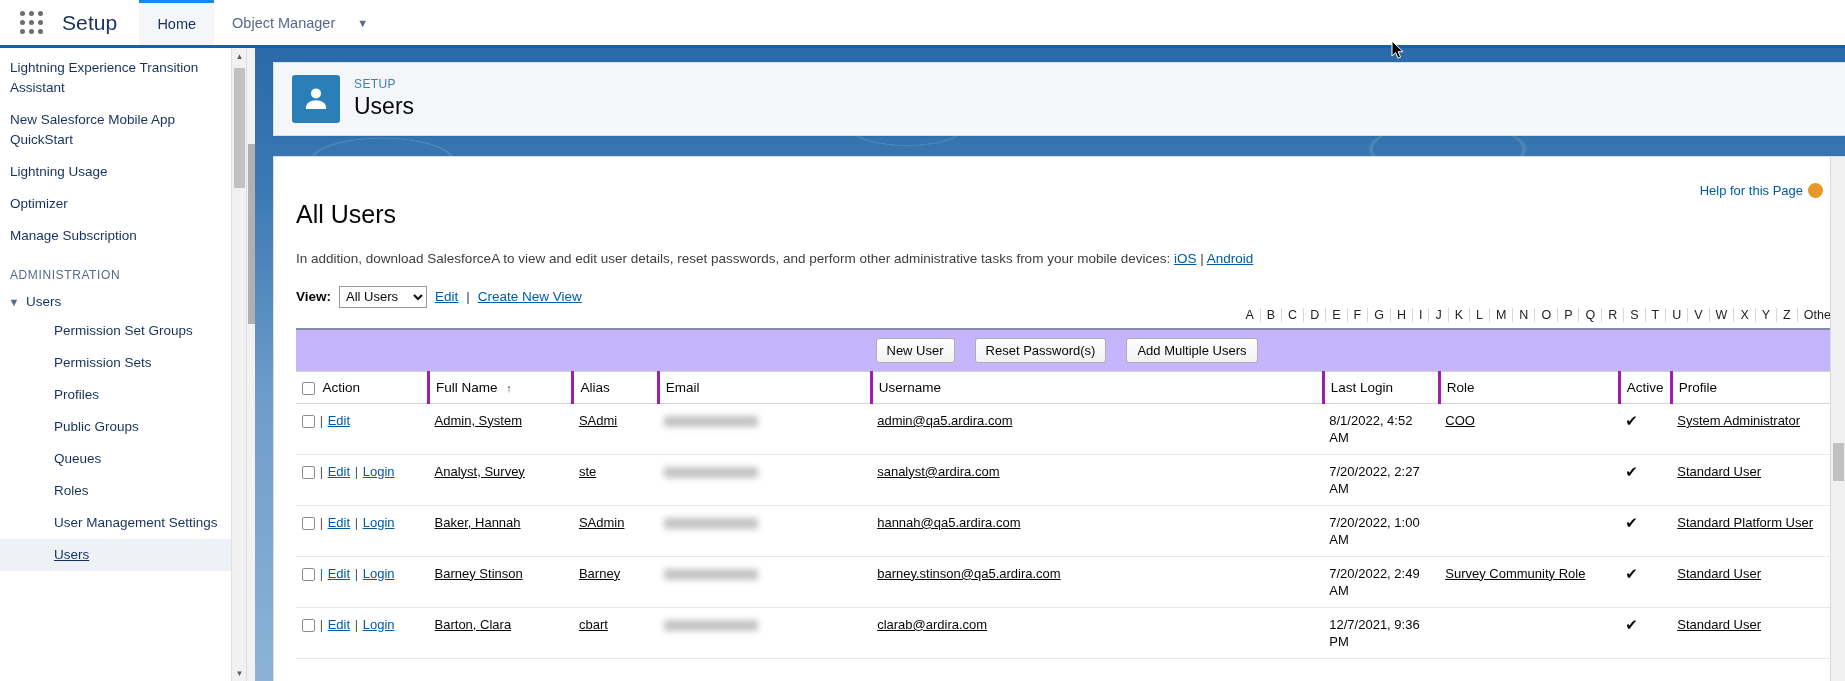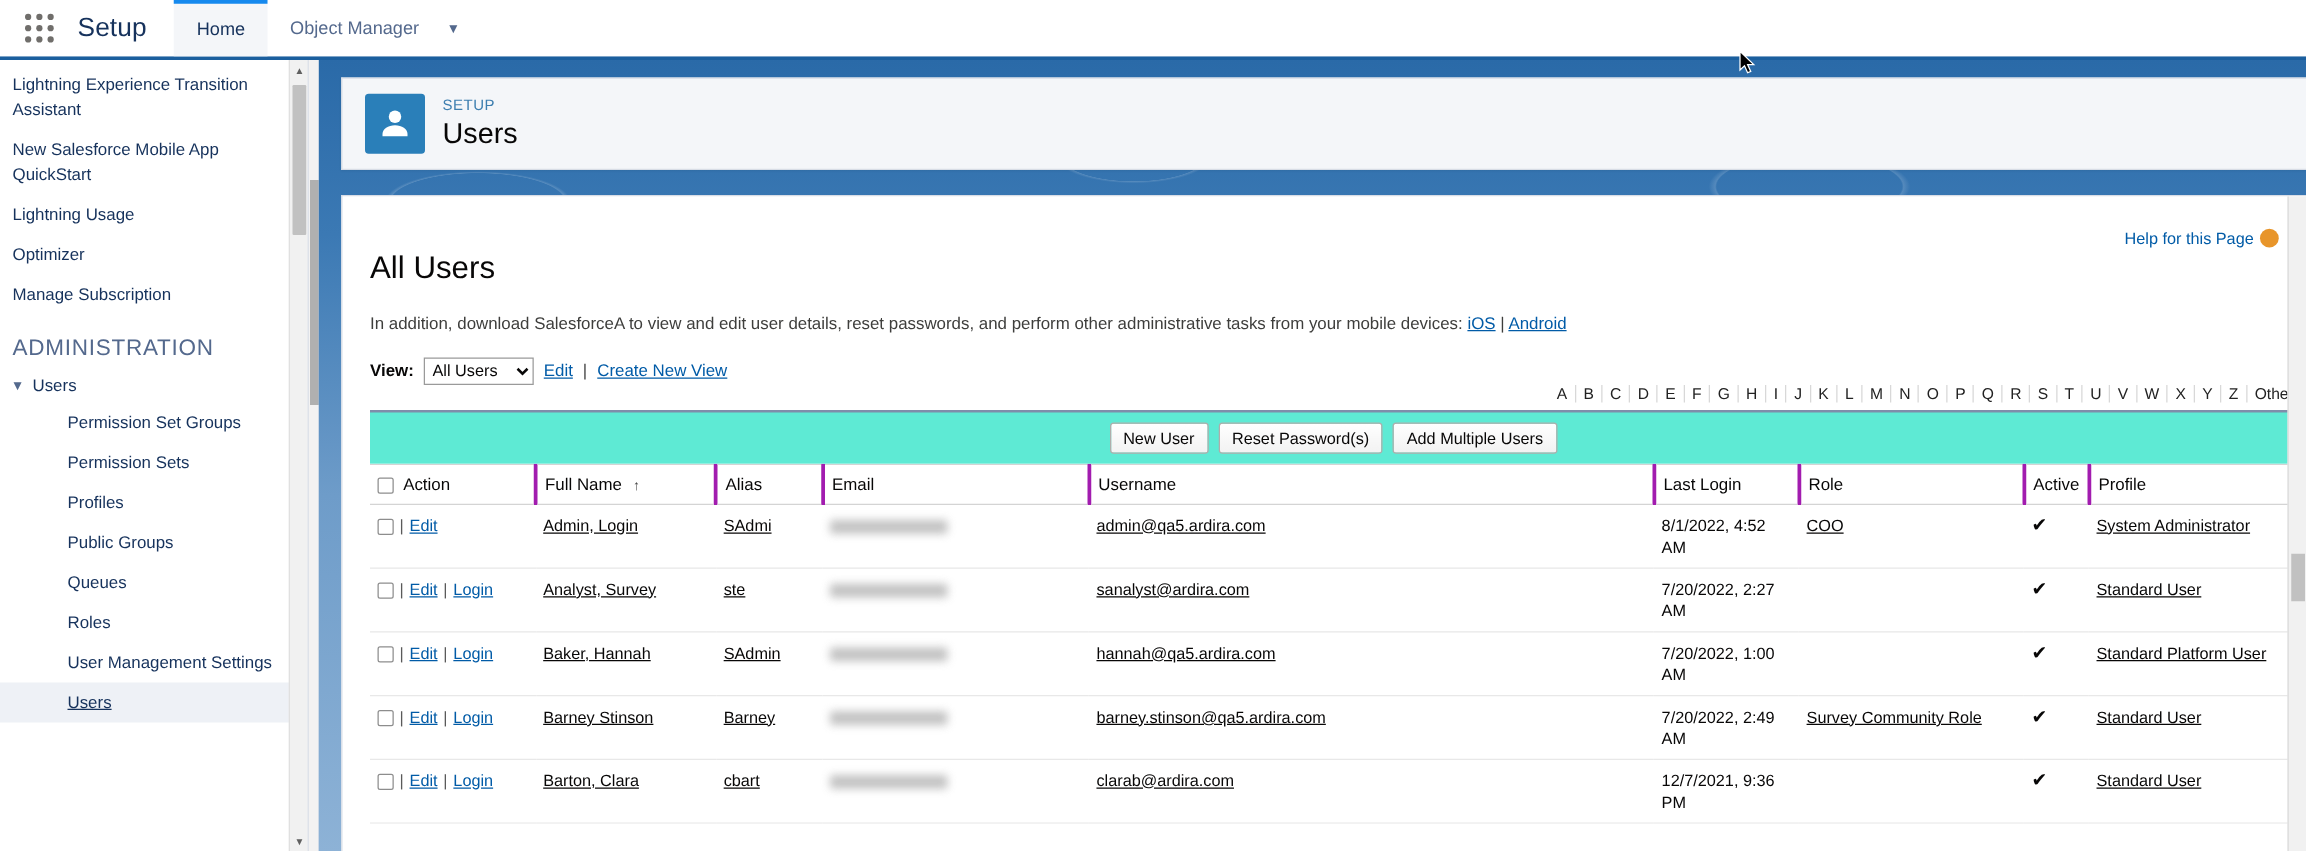--- a/index.html
+++ b/index.html
@@ -84,21 +84,21 @@
   }
   .side-link {
     padding: 6px 10px 6px 10px;
     color: #16325c;
     line-height: 20px;
     cursor: pointer;
   }
   .side-section {
     padding: 16px 10px 6px 10px;
     color: #54698d;
-    font-size: 18px;
+    font-size: 12px;
     letter-spacing: .6px;
   }
   .side-group {
     display: flex; align-items: center;
     padding: 6px 10px 6px 6px;
     color: #16325c;
     cursor: pointer;
   }
   .side-group .caret {
     display: inline-block;
@@ -280,25 +280,25 @@
   .alpha-row .a-item {
     padding: 0 6px;
     border-right: 1px solid #d8d8d8;
     cursor: pointer;
     line-height: 14px;
   }
   .alpha-row .a-item:last-child { border-right: none; }
 
   .toolbar-band {
     border-top: 2px solid #7f8daa;
-    background: #5eead4;
+    background: #c4b5fd;
     padding: 8px 0 8px 0;
     display: flex;
     justify-content: center;
-    gap: 8px;
+    gap: 20px;
     margin: 0 8px 0 22px;
   }
   .sf-btn {
     font-family: "Liberation Sans", sans-serif;
     font-size: 13px;
     background: linear-gradient(#ffffff, #f2f2f2);
     border: 1px solid #b0adab;
     border-radius: 3px;
     padding: 4px 10px;
     color: #080707;
@@ -598,21 +598,21 @@
               </tr>
             </thead>
             <tbody>
 
               <tr>
                 <td class="act-cell">
                   <span class="cb"></span>
                   <span class="pipe">|</span>
                   <span class="lnk">Edit</span>
                 </td>
-                <td><span class="lnk-dark">Admin, Login</span></td>
+                <td><span class="lnk-dark">Admin, System</span></td>
                 <td><span class="lnk-dark">SAdmi</span></td>
                 <td><span class="email-redacted"></span></td>
                 <td><span class="lnk-dark">admin@qa5.ardira.com</span></td>
                 <td>8/1/2022, 4:52 AM</td>
                 <td><span class="lnk-dark">COO</span></td>
                 <td><span class="check-mark">✔</span></td>
                 <td><span class="lnk-dark">System Administrator</span></td>
               </tr>
 
               <tr>

